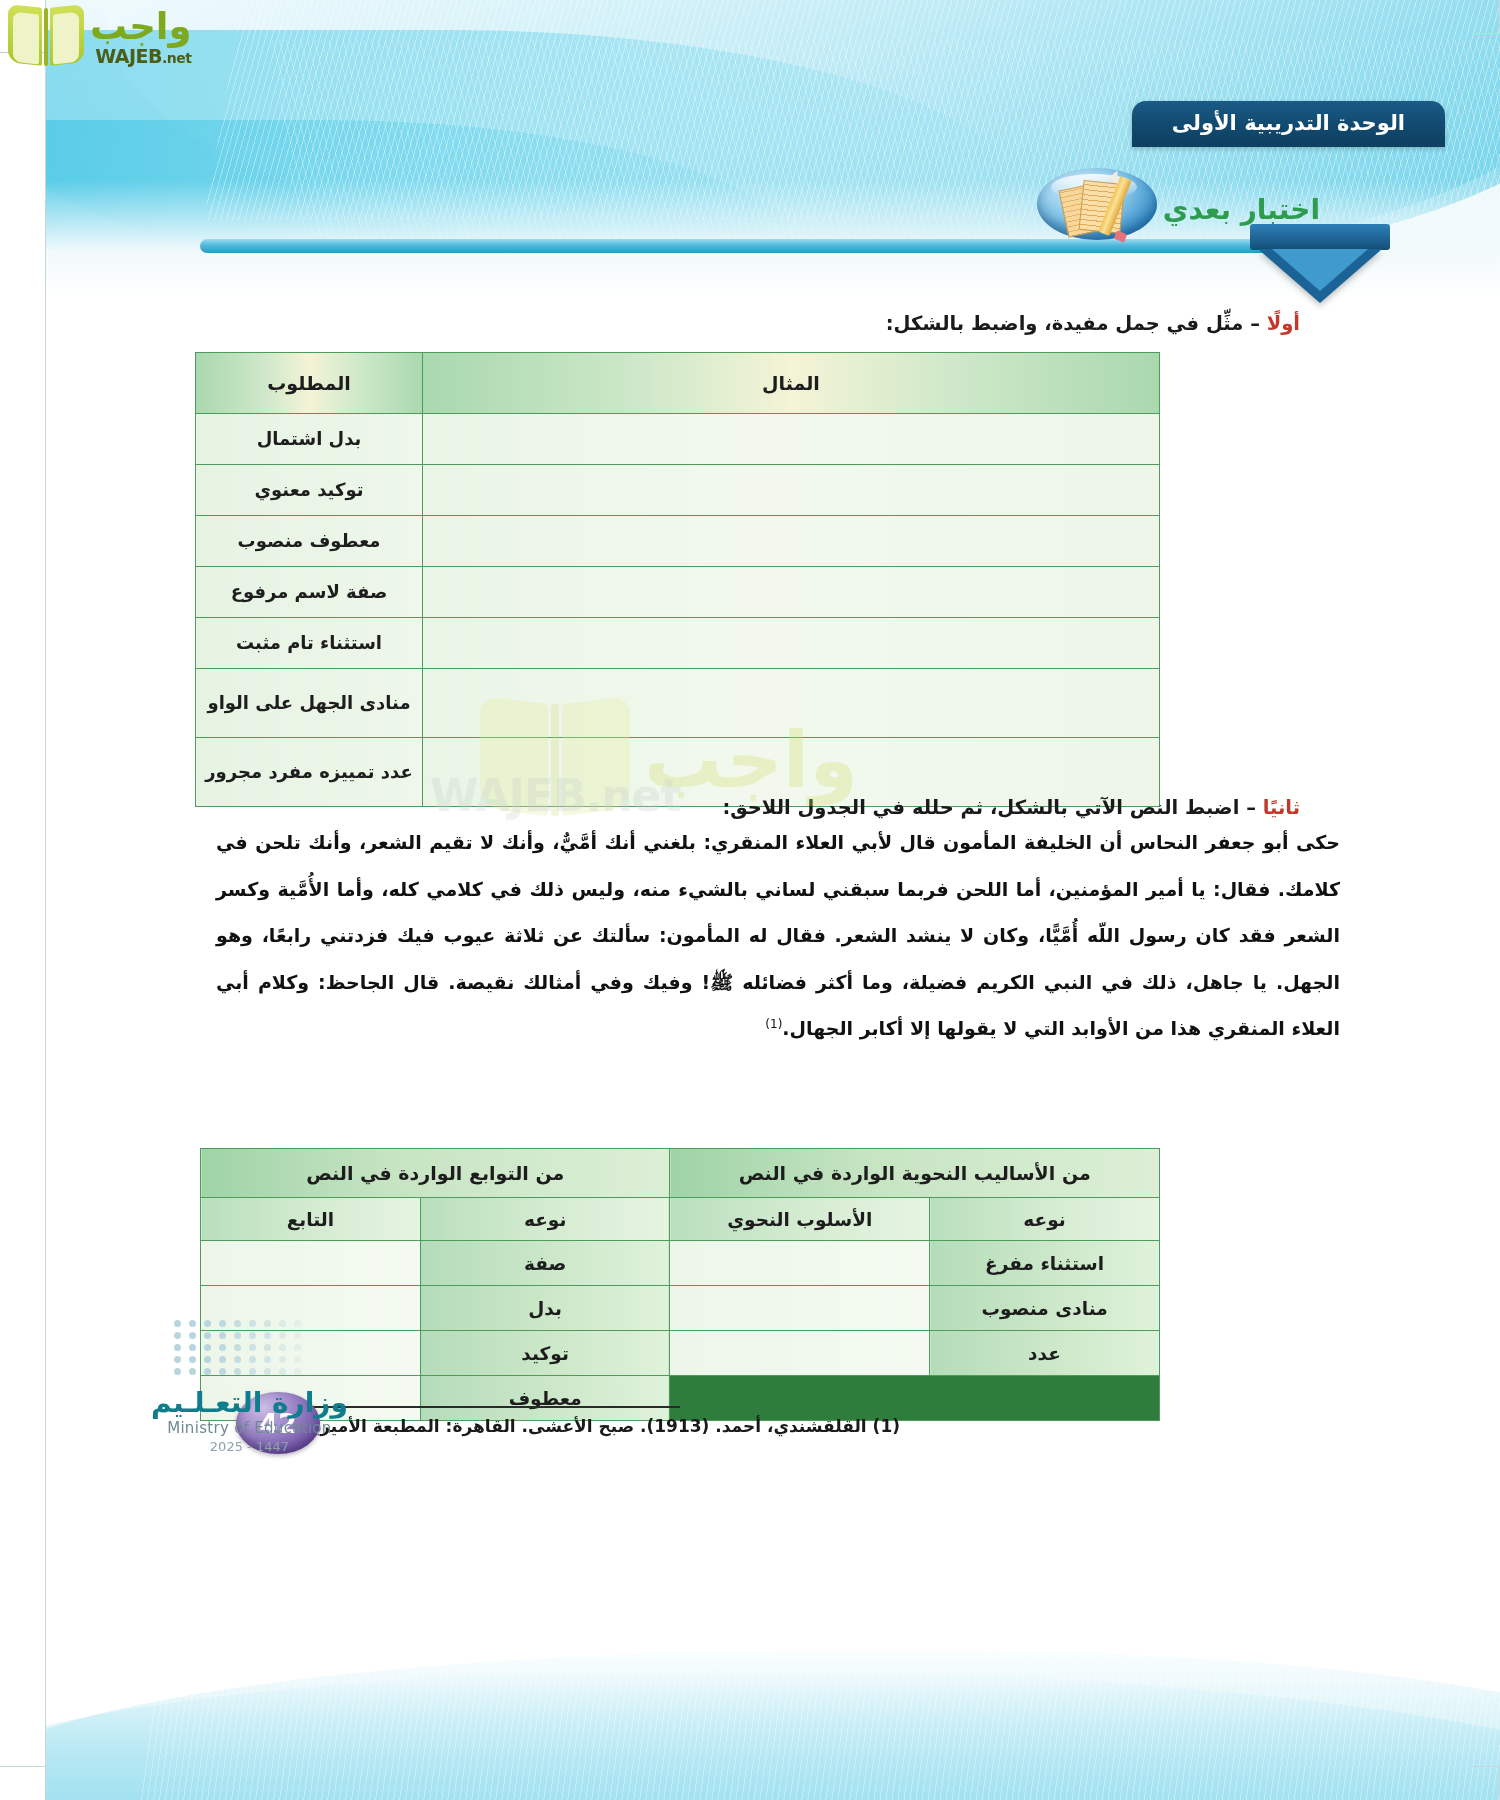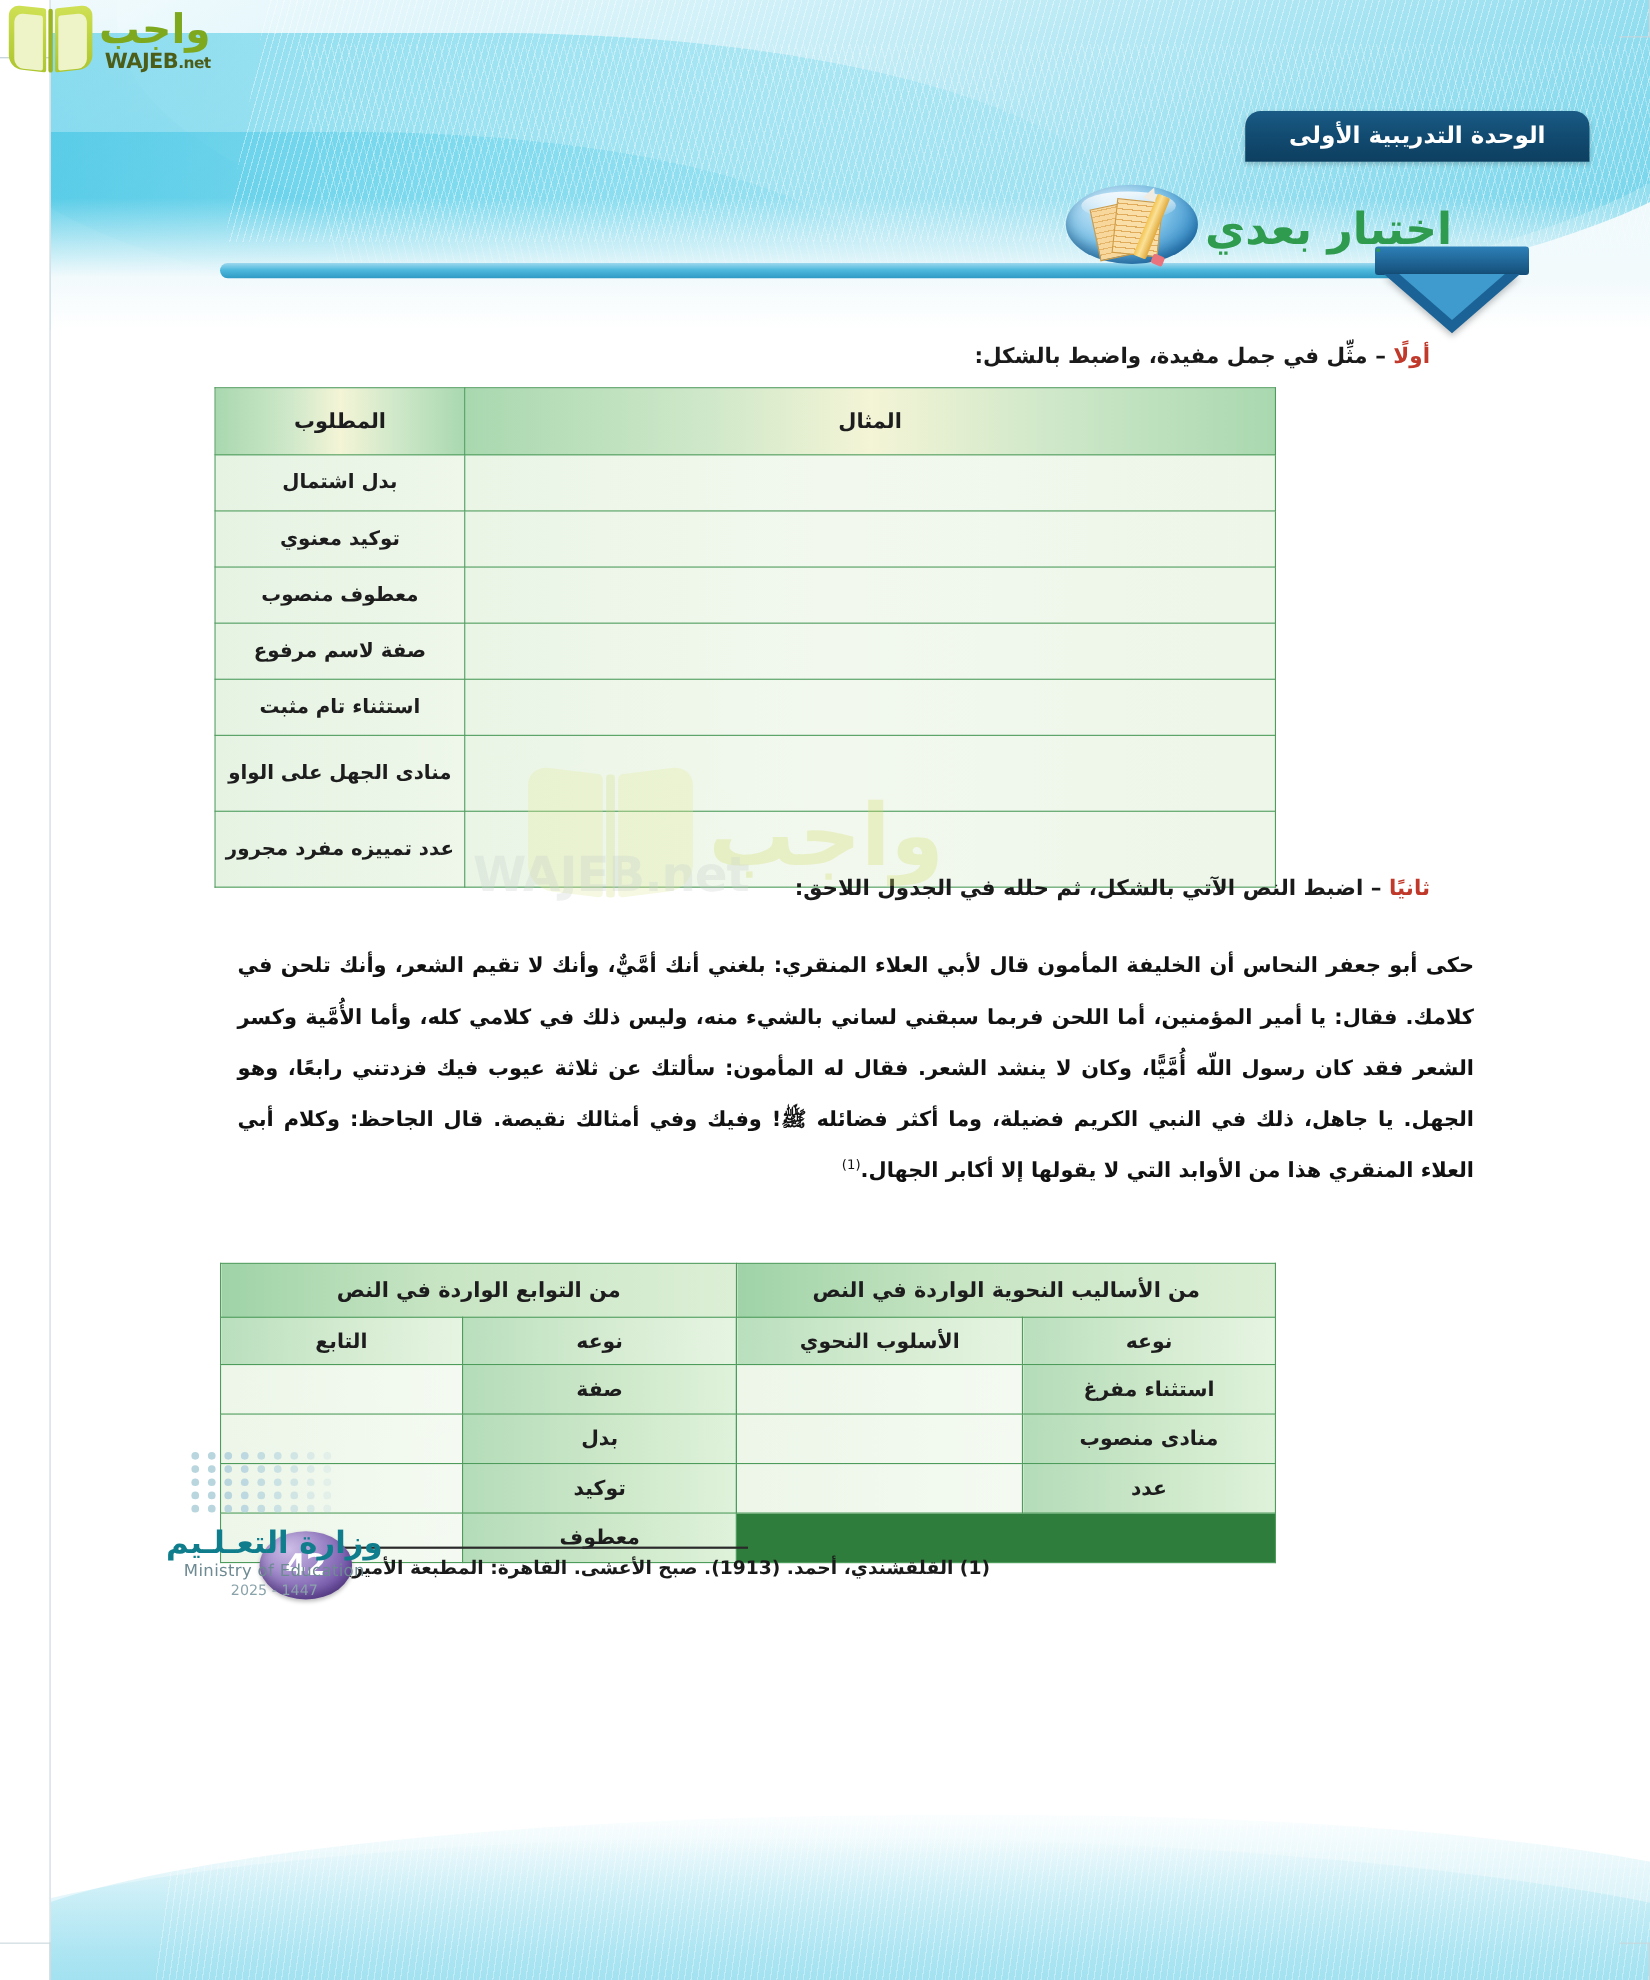--- a/index.html
+++ b/index.html
@@ -60,21 +60,21 @@
   .book .spine{position:absolute;left:36px;top:2px;width:4px;height:58px;background:#9cb423;border-radius:2px;}
 
   
   .unit-banner{position:absolute;right:55px;top:101px;z-index:20;
        background:linear-gradient(180deg,#1a5b86 0%,#124b71 48%,#0d3f60 100%);
        color:#ffffff;font-size:21px;font-weight:bold;padding:10px 40px 12px 40px;
        border-radius:14px 14px 0 0;box-shadow:0 2px 5px rgba(0,0,0,.2);}
 
   
   .title-row{position:absolute;right:180px;top:168px;z-index:25;display:flex;align-items:center;gap:6px;}
-  .title-txt{font-size:40px;font-weight:bold;color:#2e9b4e;letter-spacing:1px;}
+  .title-txt{font-size:28px;font-weight:bold;color:#2e9b4e;letter-spacing:1px;}
   .badge{position:relative;width:120px;height:82px;}
   .badge .dome{position:absolute;left:0;top:0;width:120px;height:72px;border-radius:50%;
        background:radial-gradient(ellipse at 35% 28%,#d6edfb 0%,#7fc3e8 45%,#2f86c4 78%,#1a5f96 100%);
        box-shadow:inset 0 -6px 12px rgba(10,60,100,.45);}
   .badge .gloss{position:absolute;left:14px;top:6px;width:86px;height:26px;border-radius:50%;
        background:linear-gradient(180deg,rgba(255,255,255,.85),rgba(255,255,255,0));}
   .badge .sheet{position:absolute;background:#f5cf8c;border:1px solid #cf9b45;}
   .badge .s1{left:26px;top:18px;width:38px;height:46px;transform:rotate(-12deg);
        background:repeating-linear-gradient(0deg,#f7d79c 0px,#f7d79c 4px,#e4b468 4px,#e4b468 5px);}
   .badge .s2{left:44px;top:14px;width:40px;height:48px;transform:rotate(6deg);
@@ -114,21 +114,21 @@
   .tbl1 td,.tbl1 th{border:1px solid #4e9c5c;padding:0;}
   .tbl1 .hd{height:60px;font-size:19px;font-weight:bold;text-align:center;color:#1d1d1d;
        background:linear-gradient(90deg,#a9d8af 0%,#cfe8c9 30%,#f4f4d6 50%,#cfe8c9 72%,#a9d8af 100%);}
   .tbl1 .cellr{width:218px;height:44px;font-size:18px;font-weight:bold;text-align:center;
        background:linear-gradient(90deg,#e6f3e3,#eef7ea);color:#1d1d1d;padding:3px 4px;line-height:1.25;}
   .tbl1 .celll{height:44px;background:linear-gradient(90deg,#eaf5e6 0%,#f2f8ee 45%,#edf6e9 100%);}
   .tbl1 .tall{height:62px;}
 
   .instr-2{position:absolute;right:160px;top:492px;left:340px;}
 
-  .para{position:absolute;right:160px;top:536px;left:170px;
+  .para{position:absolute;right:160px;top:500px;left:170px;
         font-size:19px;font-weight:bold;line-height:2.45;text-align:justify;text-align-last:right;
         color:#111;}
   .para .sup{font-size:12px;vertical-align:super;font-weight:normal;}
 
   
   .tbl2{position:absolute;right:340px;top:848px;width:960px;}
   .tbl2 td{border:1px solid #4e9c5c;text-align:center;font-size:18.5px;font-weight:bold;color:#1d1d1d;}
   .tbl2 .grp{height:46px;font-size:19px;
        background:linear-gradient(90deg,#9fd3a7 0%,#c6e4c2 40%,#dcefd6 100%);}
   .tbl2 .sub{height:40px;background:linear-gradient(90deg,#b9dfbd 0%,#d6ecd2 55%,#e6f4e2 100%);}

